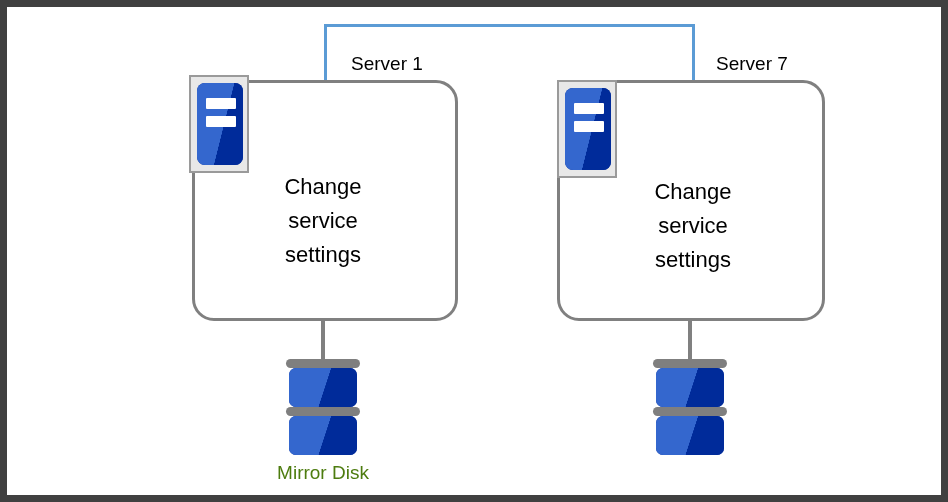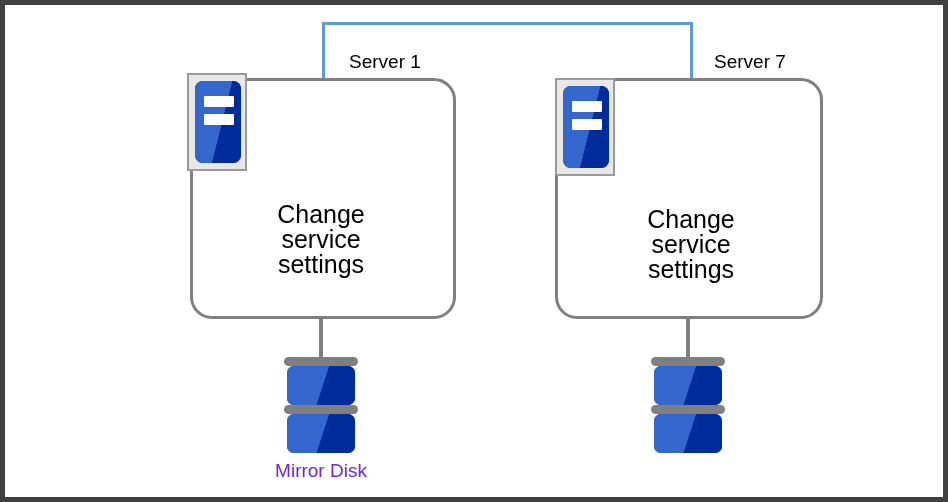--- a/index.html
+++ b/index.html
@@ -10,21 +10,21 @@
   }
   body {
     font-family: "Liberation Sans", sans-serif;
   }
   #canvas {
     position: relative;
     width: 948px;
     height: 502px;
     background: #ffffff;
     box-sizing: border-box;
-    border: 5px solid #404040;
+    border: 7px solid #404040;
     overflow: hidden;
   }
 
   
   .conn-h {
     position: absolute;
     background: #5B9BD5;
   }
   .conn-v {
     position: absolute;
@@ -41,26 +41,25 @@
   }
   .server-label {
     position: absolute;
     font-size: 19px;
     color: #000000;
     white-space: nowrap;
     line-height: 1;
   }
   .box-text {
     position: absolute;
-    font-size: 25px;
+    font-size: 22px;
     color: #000000;
     text-align: center;
-    line-height: 25px;
+    line-height: 34px;
     white-space: pre-line;
-    margin-top: 34px;
   }
 
   
   .srv-icon {
     position: absolute;
     width: 60px;
     height: 98px;
     background: #e8e8e8;
     border: 2px solid #9a9a9a;
     box-sizing: border-box;
@@ -127,21 +126,21 @@
     position: absolute;
     left: 0;
     top: 0;
     width: 100%;
     height: 100%;
     background: linear-gradient(108deg, #3467CE 0%, #3467CE 52%, #002B9A 52.5%, #002B9A 100%);
   }
   .disk-label {
     position: absolute;
     font-size: 19px;
-    color: #6d28d9;
+    color: #4d7c0f;
     white-space: nowrap;
     text-align: center;
     line-height: 1;
   }
 </style>
 </head>
 <body>
 
 <div id="canvas">
 

